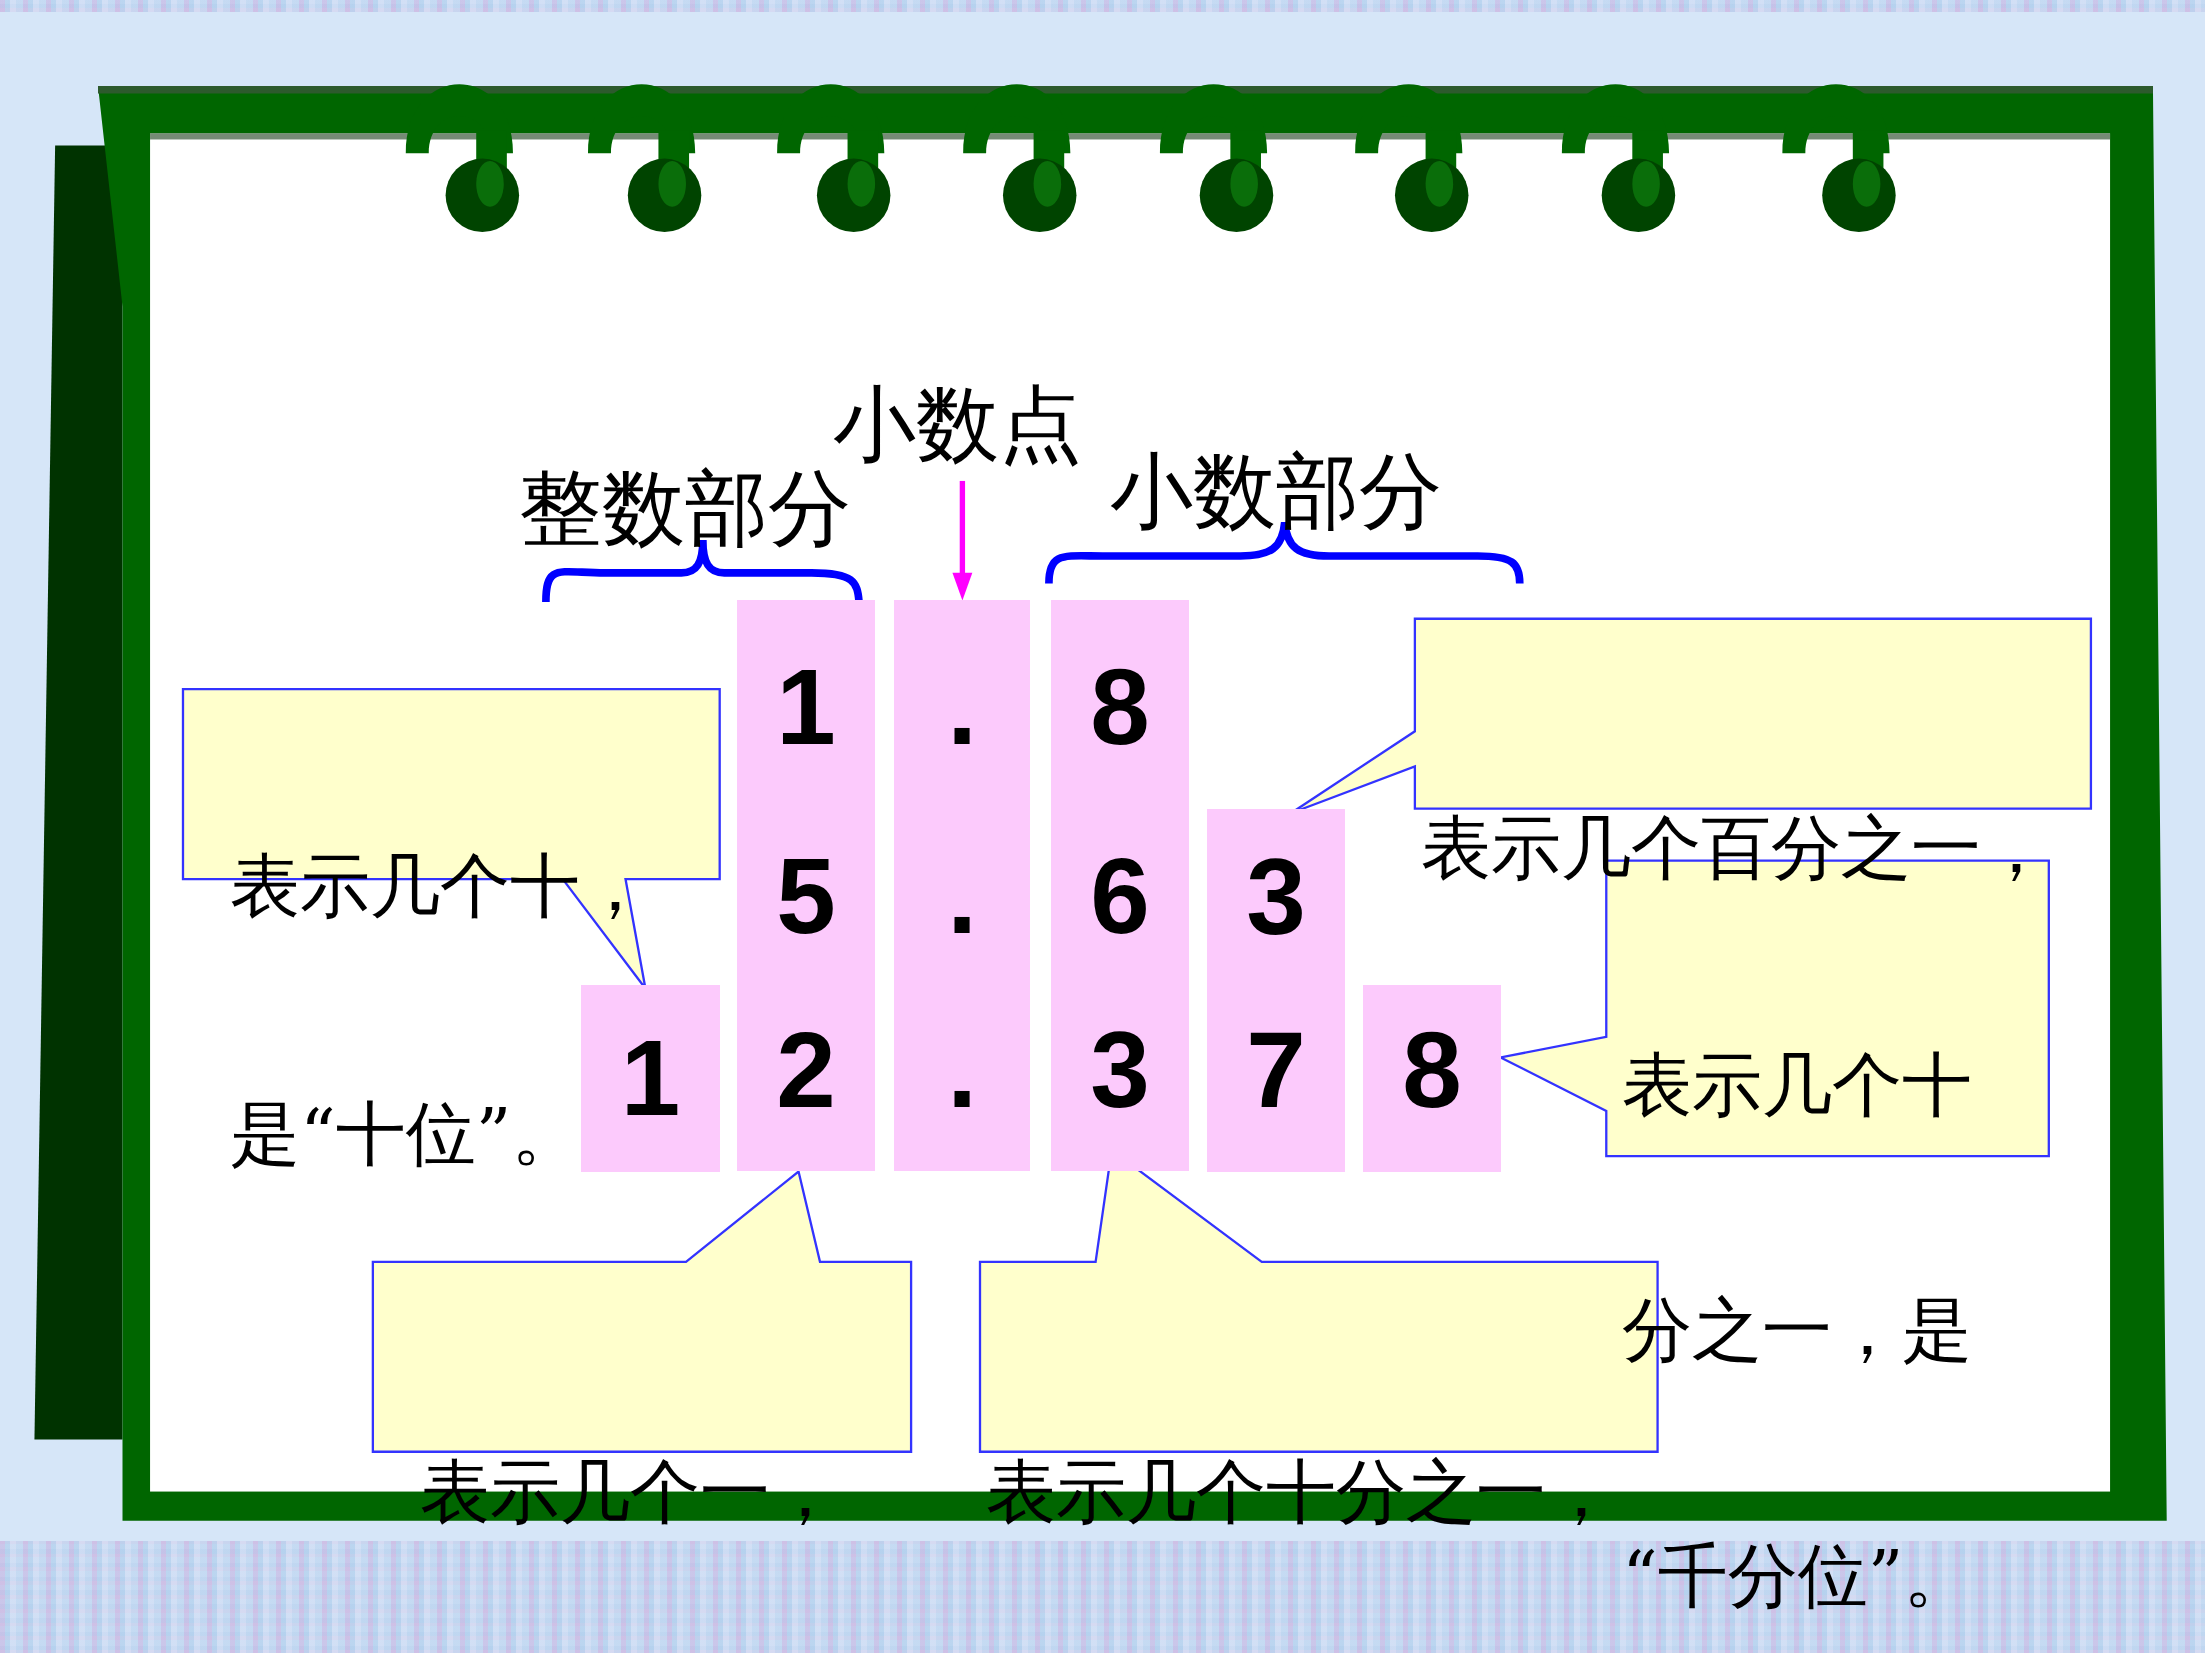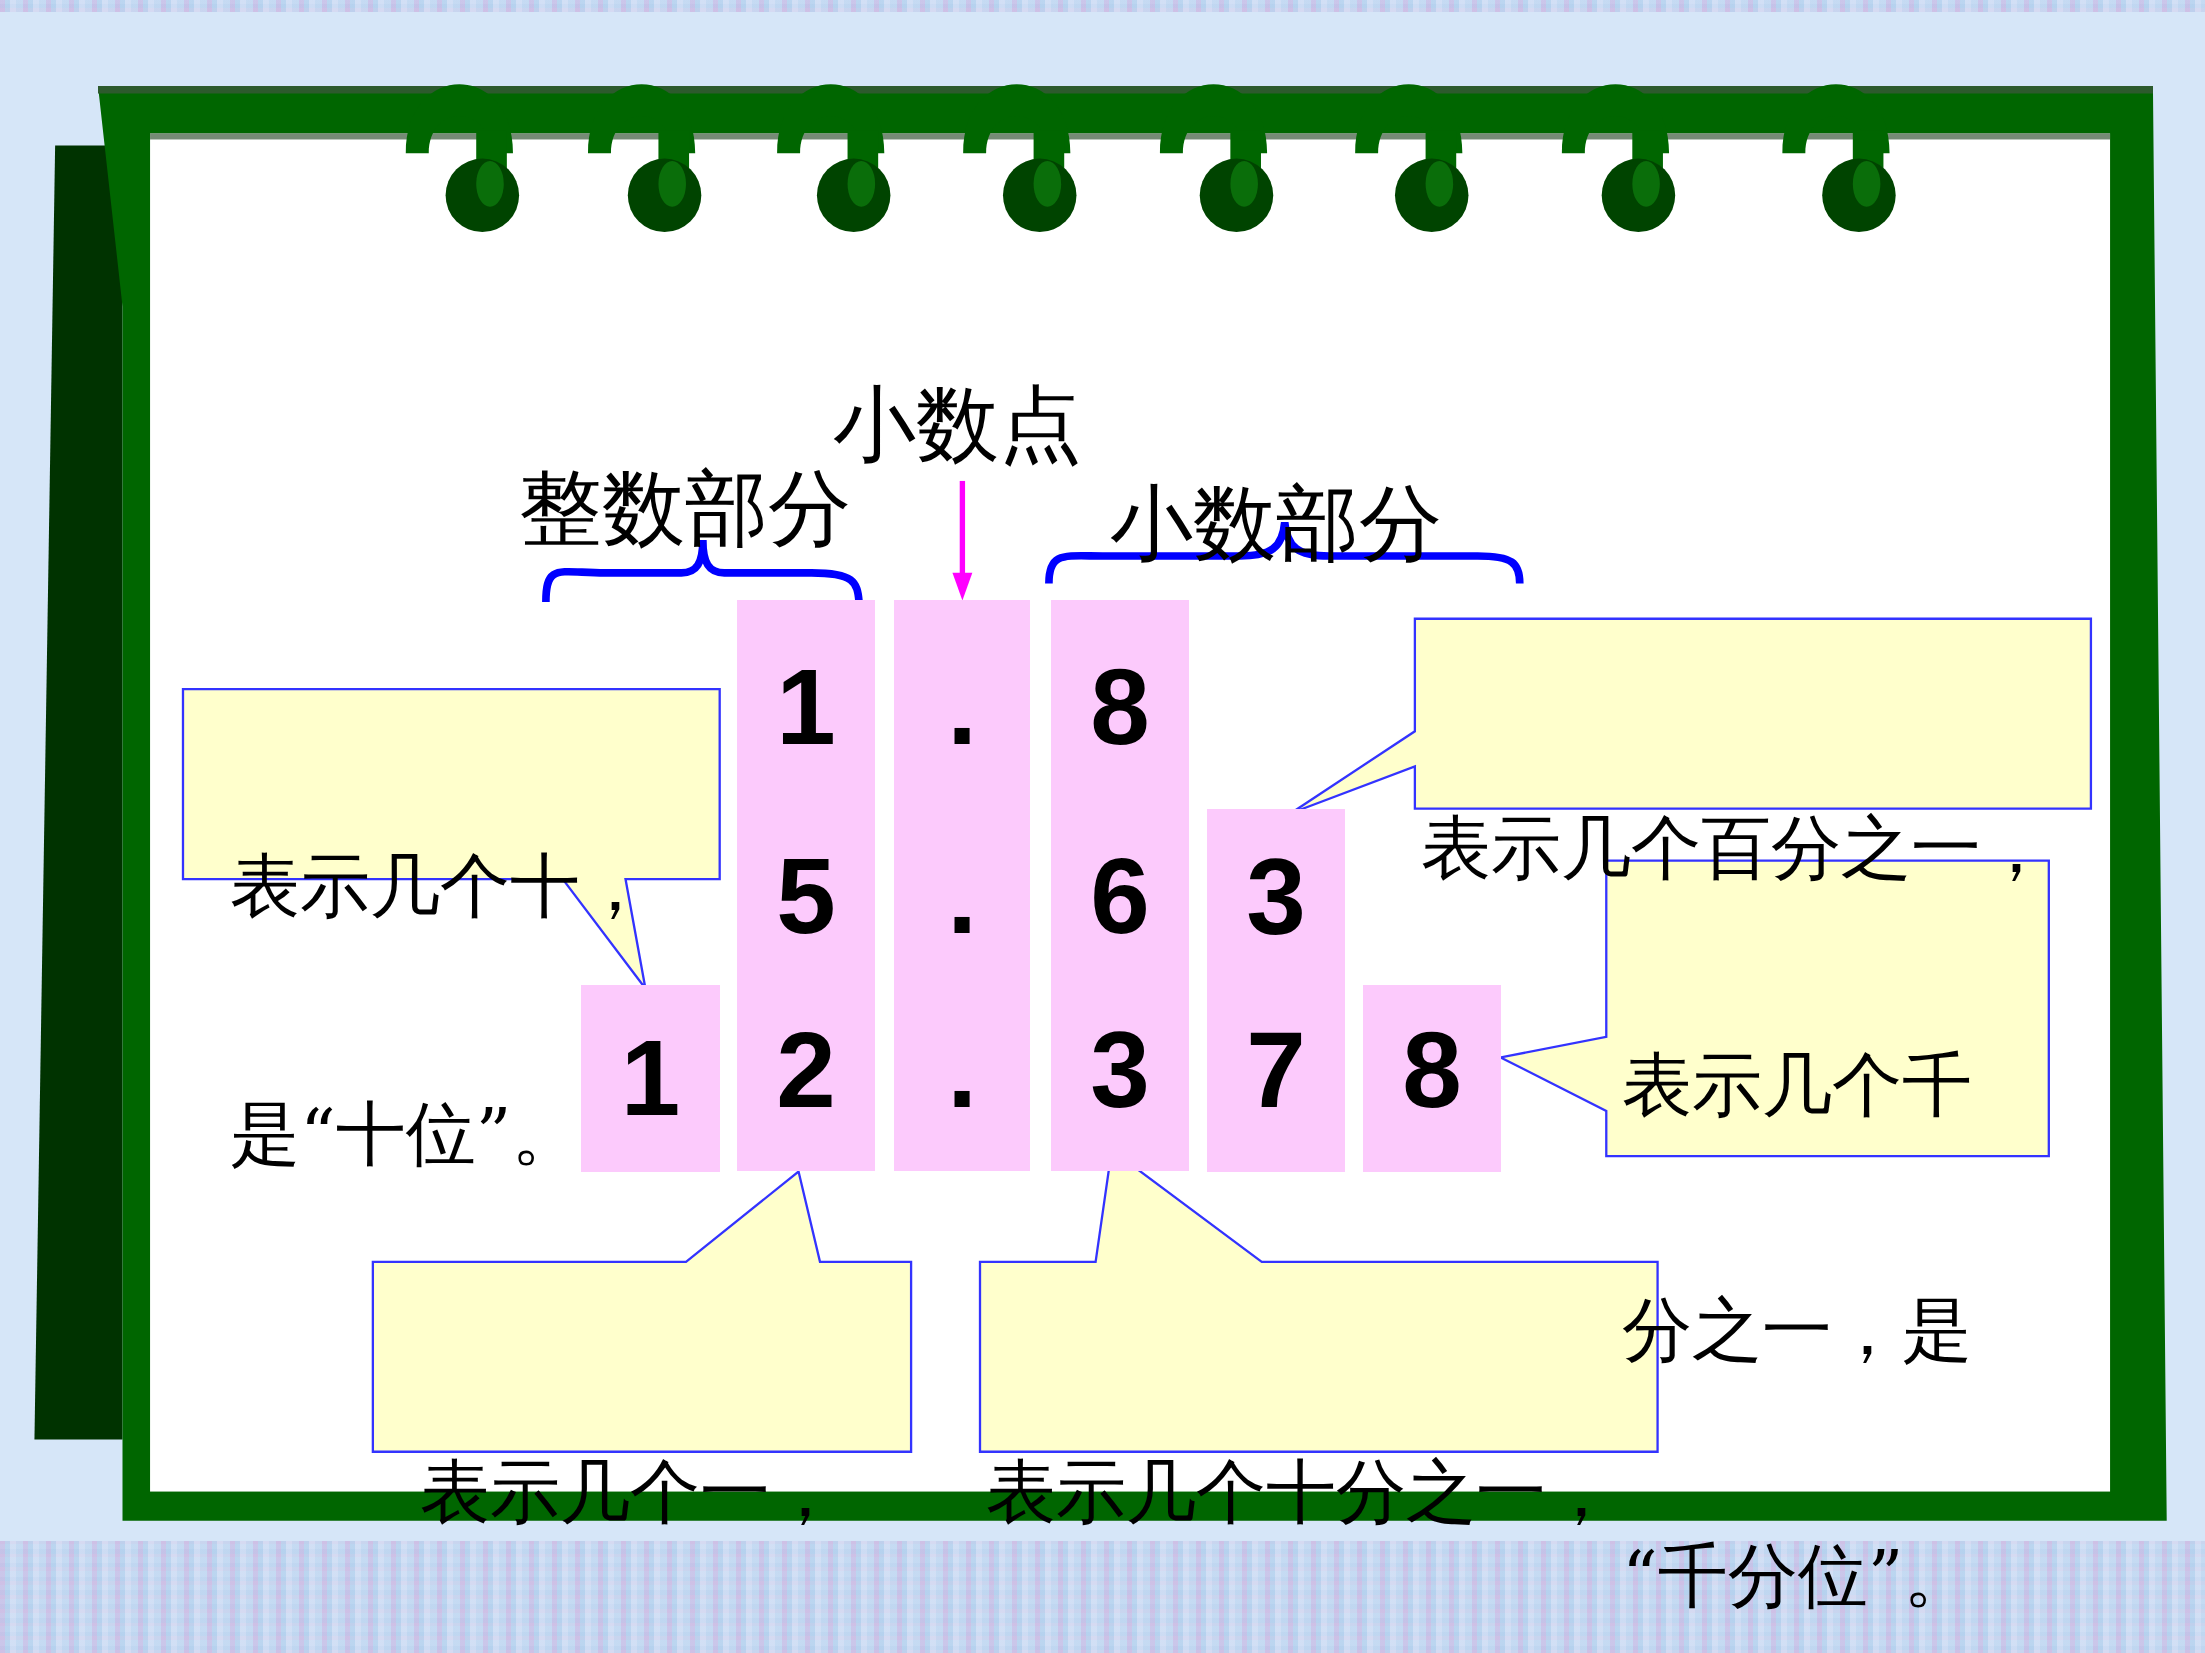--- a/index.html
+++ b/index.html
@@ -124,31 +124,31 @@
 <div class="digit-col" style="left:1207px;top:809px;width:138px;height:363px;">
   <div class="digit" style="top:35px;">3</div>
   <div class="digit" style="top:208px;">7</div>
 </div>
 <div class="digit-col" style="left:1363px;top:985px;width:138px;height:187px;">
   <div class="digit" style="top:32px;">8</div>
 </div>
 
 <div class="lbl big-label" style="left:833px;top:383px;text-align:center;">小数点</div>
 <div class="lbl big-label" style="left:519px;top:467px;">整数部分</div>
-<div class="lbl big-label" style="left:1110px;top:450px;margin-top:32px;">小数部分</div>
+<div class="lbl big-label" style="left:1110px;top:450px;">小数部分</div>
 
 <div class="callout-text" style="left:230px;top:680px;">
   <div>表示几个十，</div>
   <div>是“十位”。</div>
 </div>
 <div class="callout-text" style="left:1421px;top:642px;text-align:right;">
   <div>表示几个百分之一，</div>
 </div>
 <div class="callout-text" style="left:1622px;top:881px;line-height:1.17;">
-  <div>表示几个千</div>
+  <div>表示几个十</div>
   <div>分之一，是</div>
   <div>“千分位”。</div>
 </div>
 <div class="callout-text" style="left:420px;top:1286px;">
   <div>表示几个一，</div>
   
 </div>
 <div class="callout-text" style="left:986px;top:1286px;">
   <div>表示几个十分之一，</div>
   

